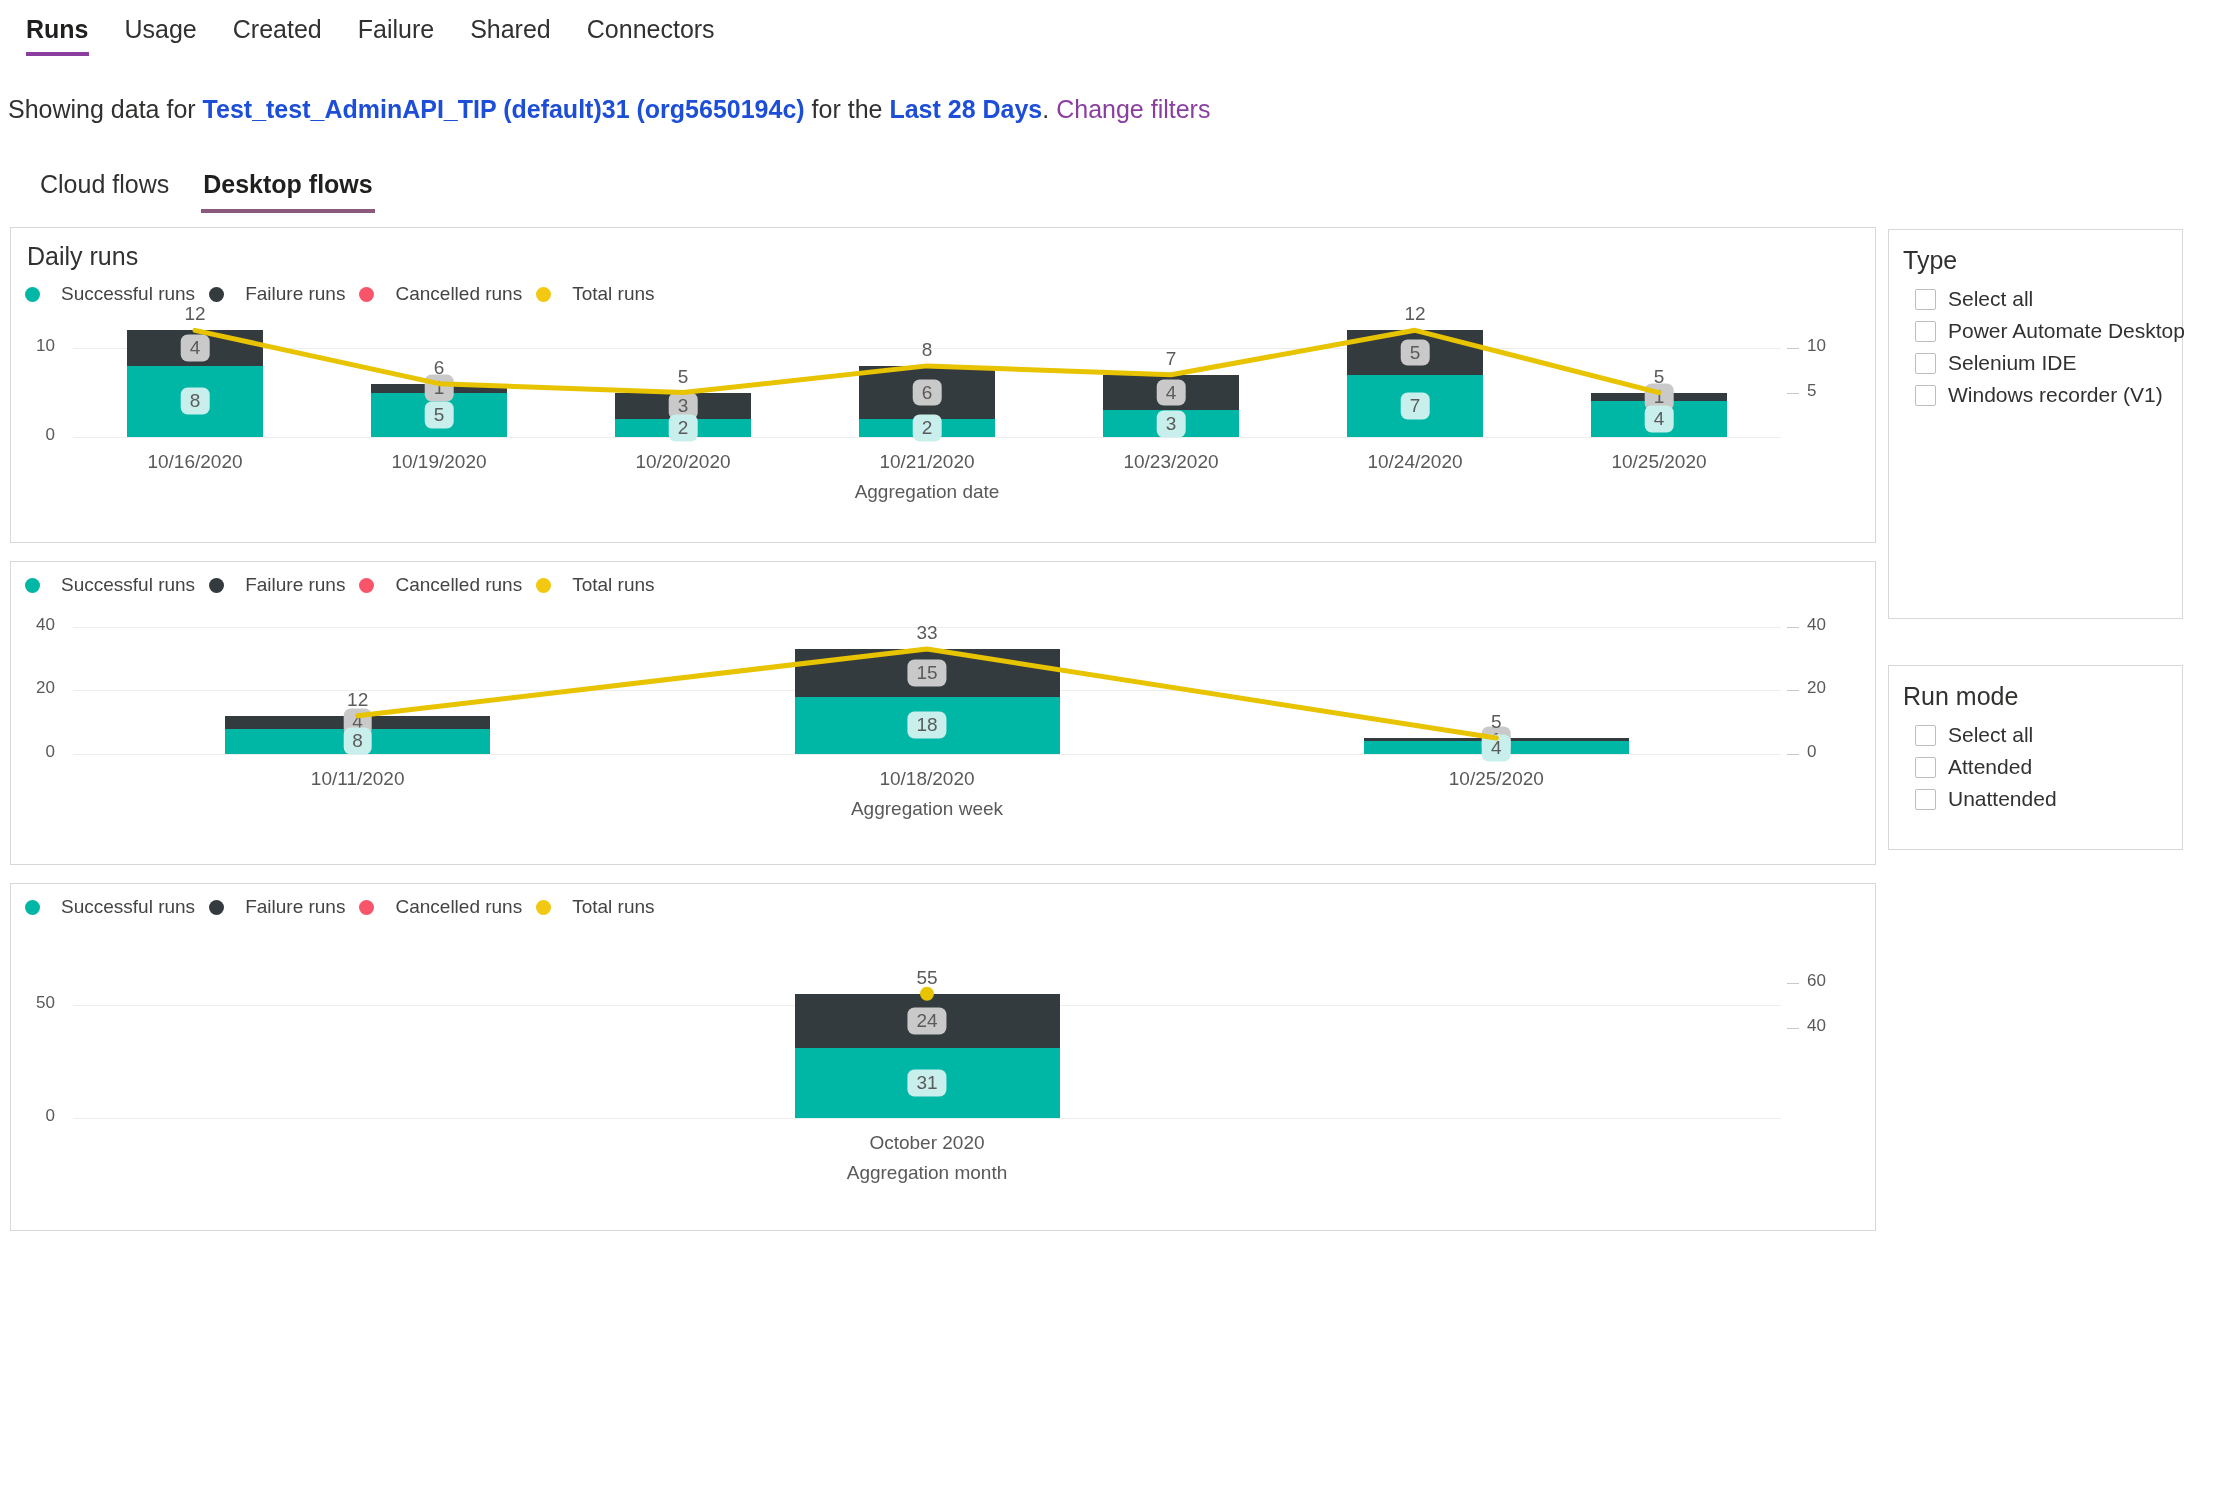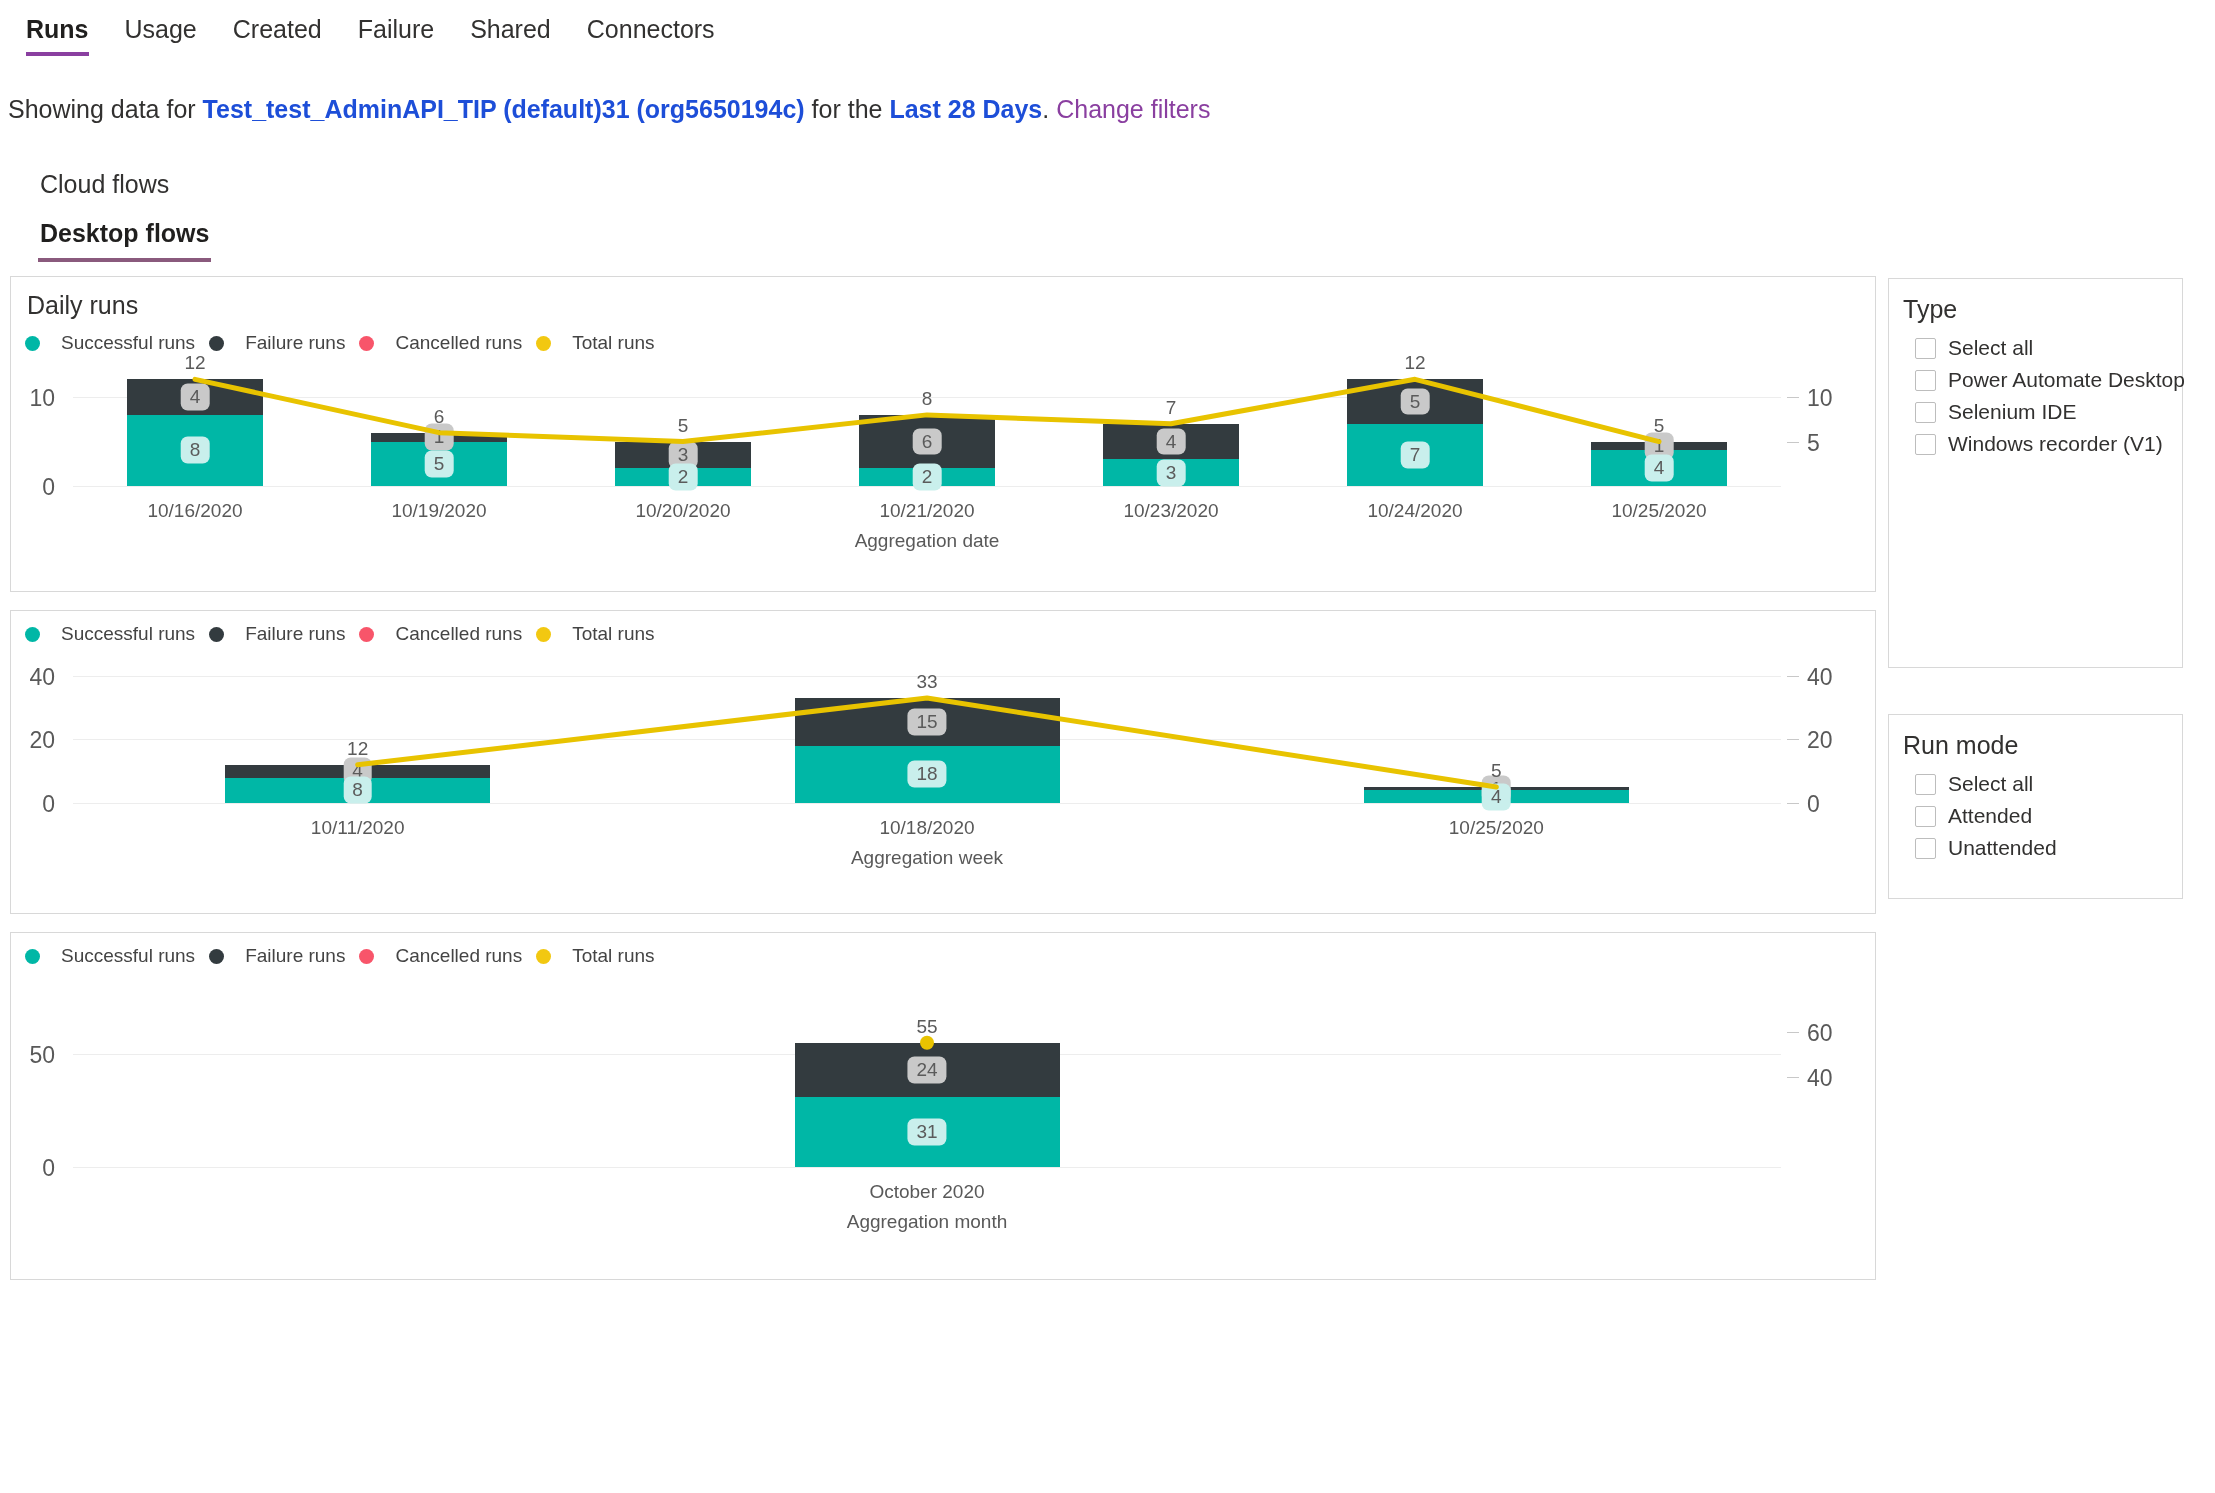--- a/index.html
+++ b/index.html
@@ -38,24 +38,23 @@
     margin: 38px 0 0 8px;
     font-size: 25px;
     color: #323130;
     line-height: 1.2;
   }
   .showing b { font-weight: 700; color: #1d4ed8; }
   .showing .link { color: #8a3fa0; cursor: pointer; }
 
   
   .subtabs {
-    display: flex; align-items: flex-start;
+    display: flex; align-items: center;
     margin: 42px 0 0 24px;
     gap: 2px;
-    flex-direction: column;
   }
   .subtab {
     position: relative;
     font-size: 25px;
     color: #323130;
     padding: 4px 16px 14px 16px;
     cursor: pointer;
     white-space: nowrap;
   }
   .subtab.active { font-weight: 700; color: #201f1e; }
@@ -101,21 +100,21 @@
   .plot {
     position: relative;
     margin-top: 6px;
   }
   .gridline {
     position: absolute; left: 0; right: 0;
     height: 1px; background: #ededed;
   }
   .ytick-left, .ytick-right {
     position: absolute;
-    font-size: 23px;
+    font-size: 17px;
     color: #595959;
     white-space: nowrap;
   }
   .ytick-left { text-align: right; }
   .ytick-right { text-align: left; }
   .tickmark {
     position: absolute;
     width: 12px; height: 1px; background: #c8c8c8;
   }
 

